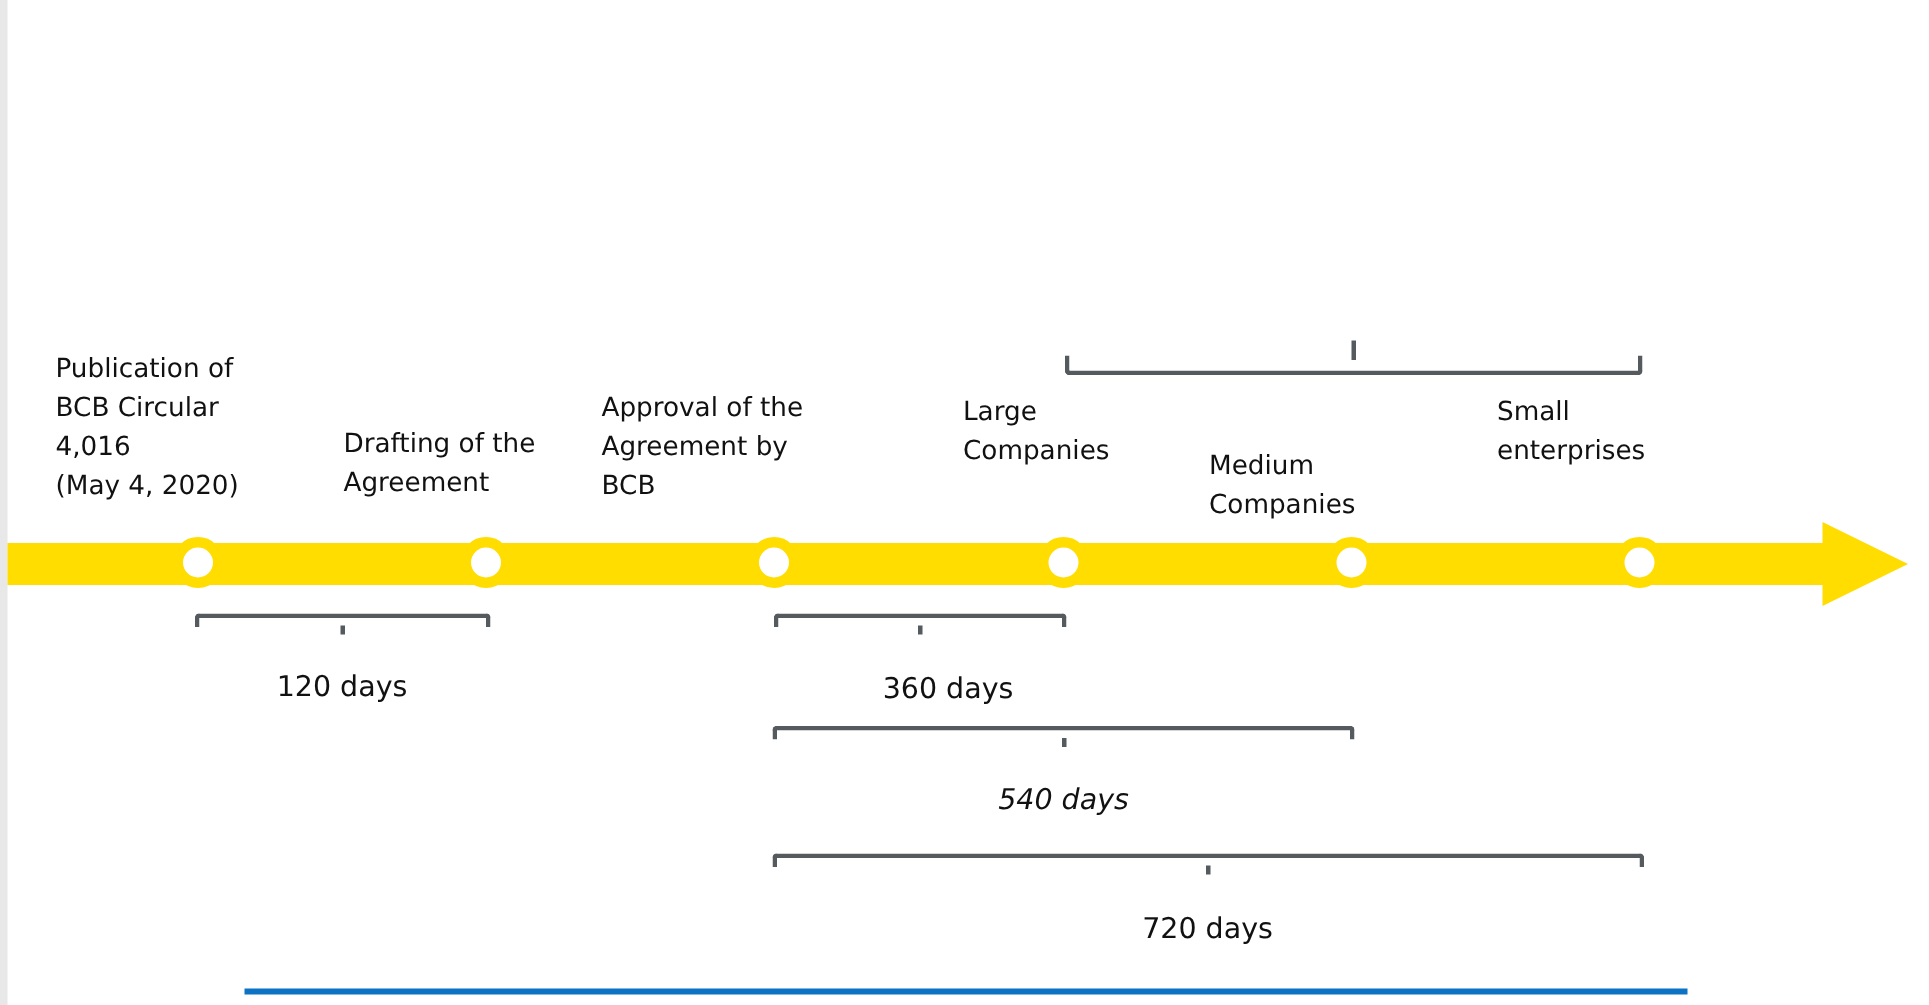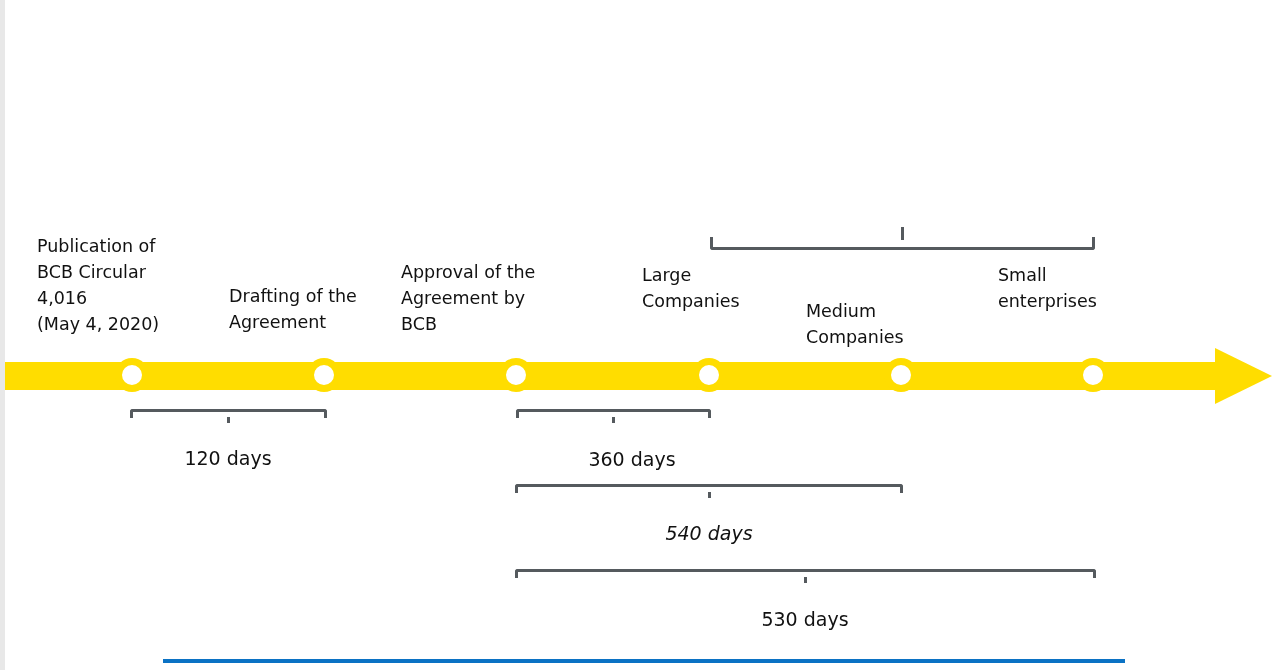--- a/index.html
+++ b/index.html
@@ -176,18 +176,18 @@
       <div class="brace-tick down" style="left: 226.5px; top: 417px;"></div>
       <div class="span-label" style="left: 228px; top: 447px;">120 days</div>
       <div class="brace down" style="left: 516px; width: 195px; top: 409px;"></div>
       <div class="brace-tick down" style="left: 611.5px; top: 417px;"></div>
       <div class="span-label" style="left: 632px; top: 448px;">360 days</div>
       <div class="brace down" style="left: 515px; width: 388px; top: 484px;"></div>
       <div class="brace-tick down" style="left: 707.5px; top: 492px;"></div>
       <div class="span-label" style="left: 709px; top: 522px; font-style: italic;">540 days</div>
       <div class="brace down" style="left: 515px; width: 581px; top: 569px;"></div>
       <div class="brace-tick down" style="left: 803.5px; top: 577px;"></div>
-      <div class="span-label" style="left: 805px; top: 608px;">530 days</div>
+      <div class="span-label" style="left: 805px; top: 608px;">720 days</div>
     </div>
 
   <div class="footer-rule" style="background: rgb(11, 114, 196);"></div>
 
 </div>
 
 </body></html>

